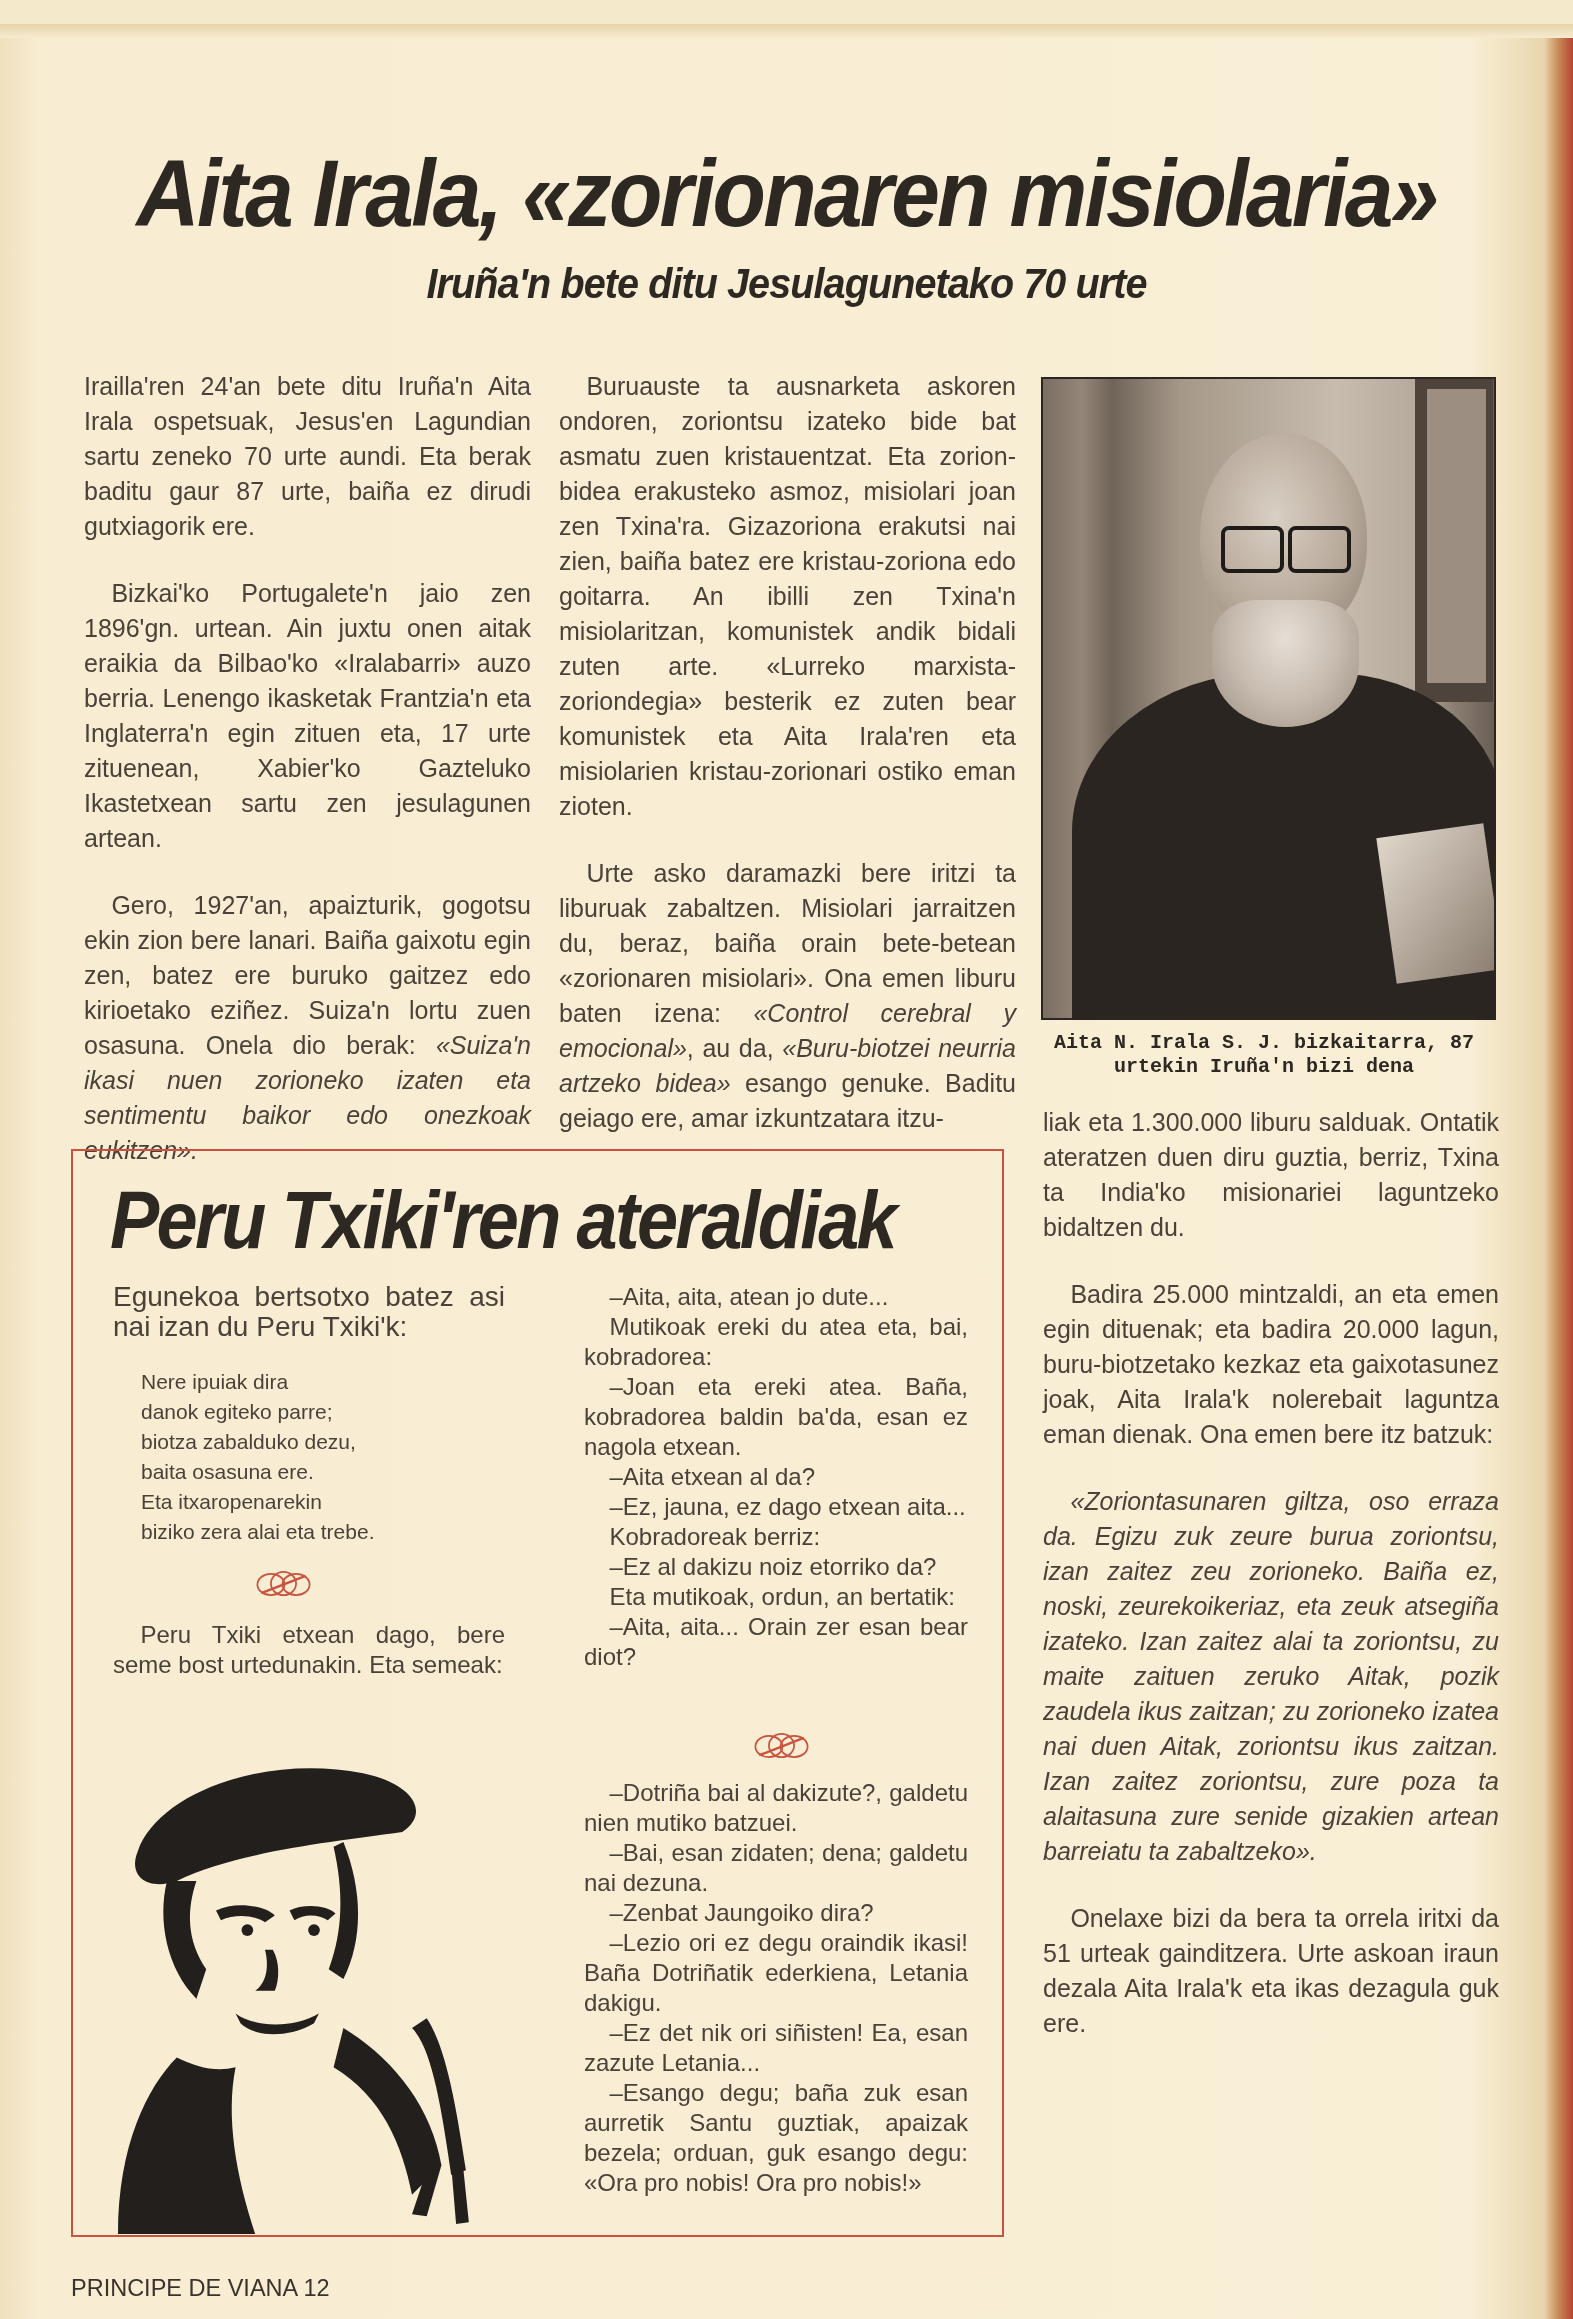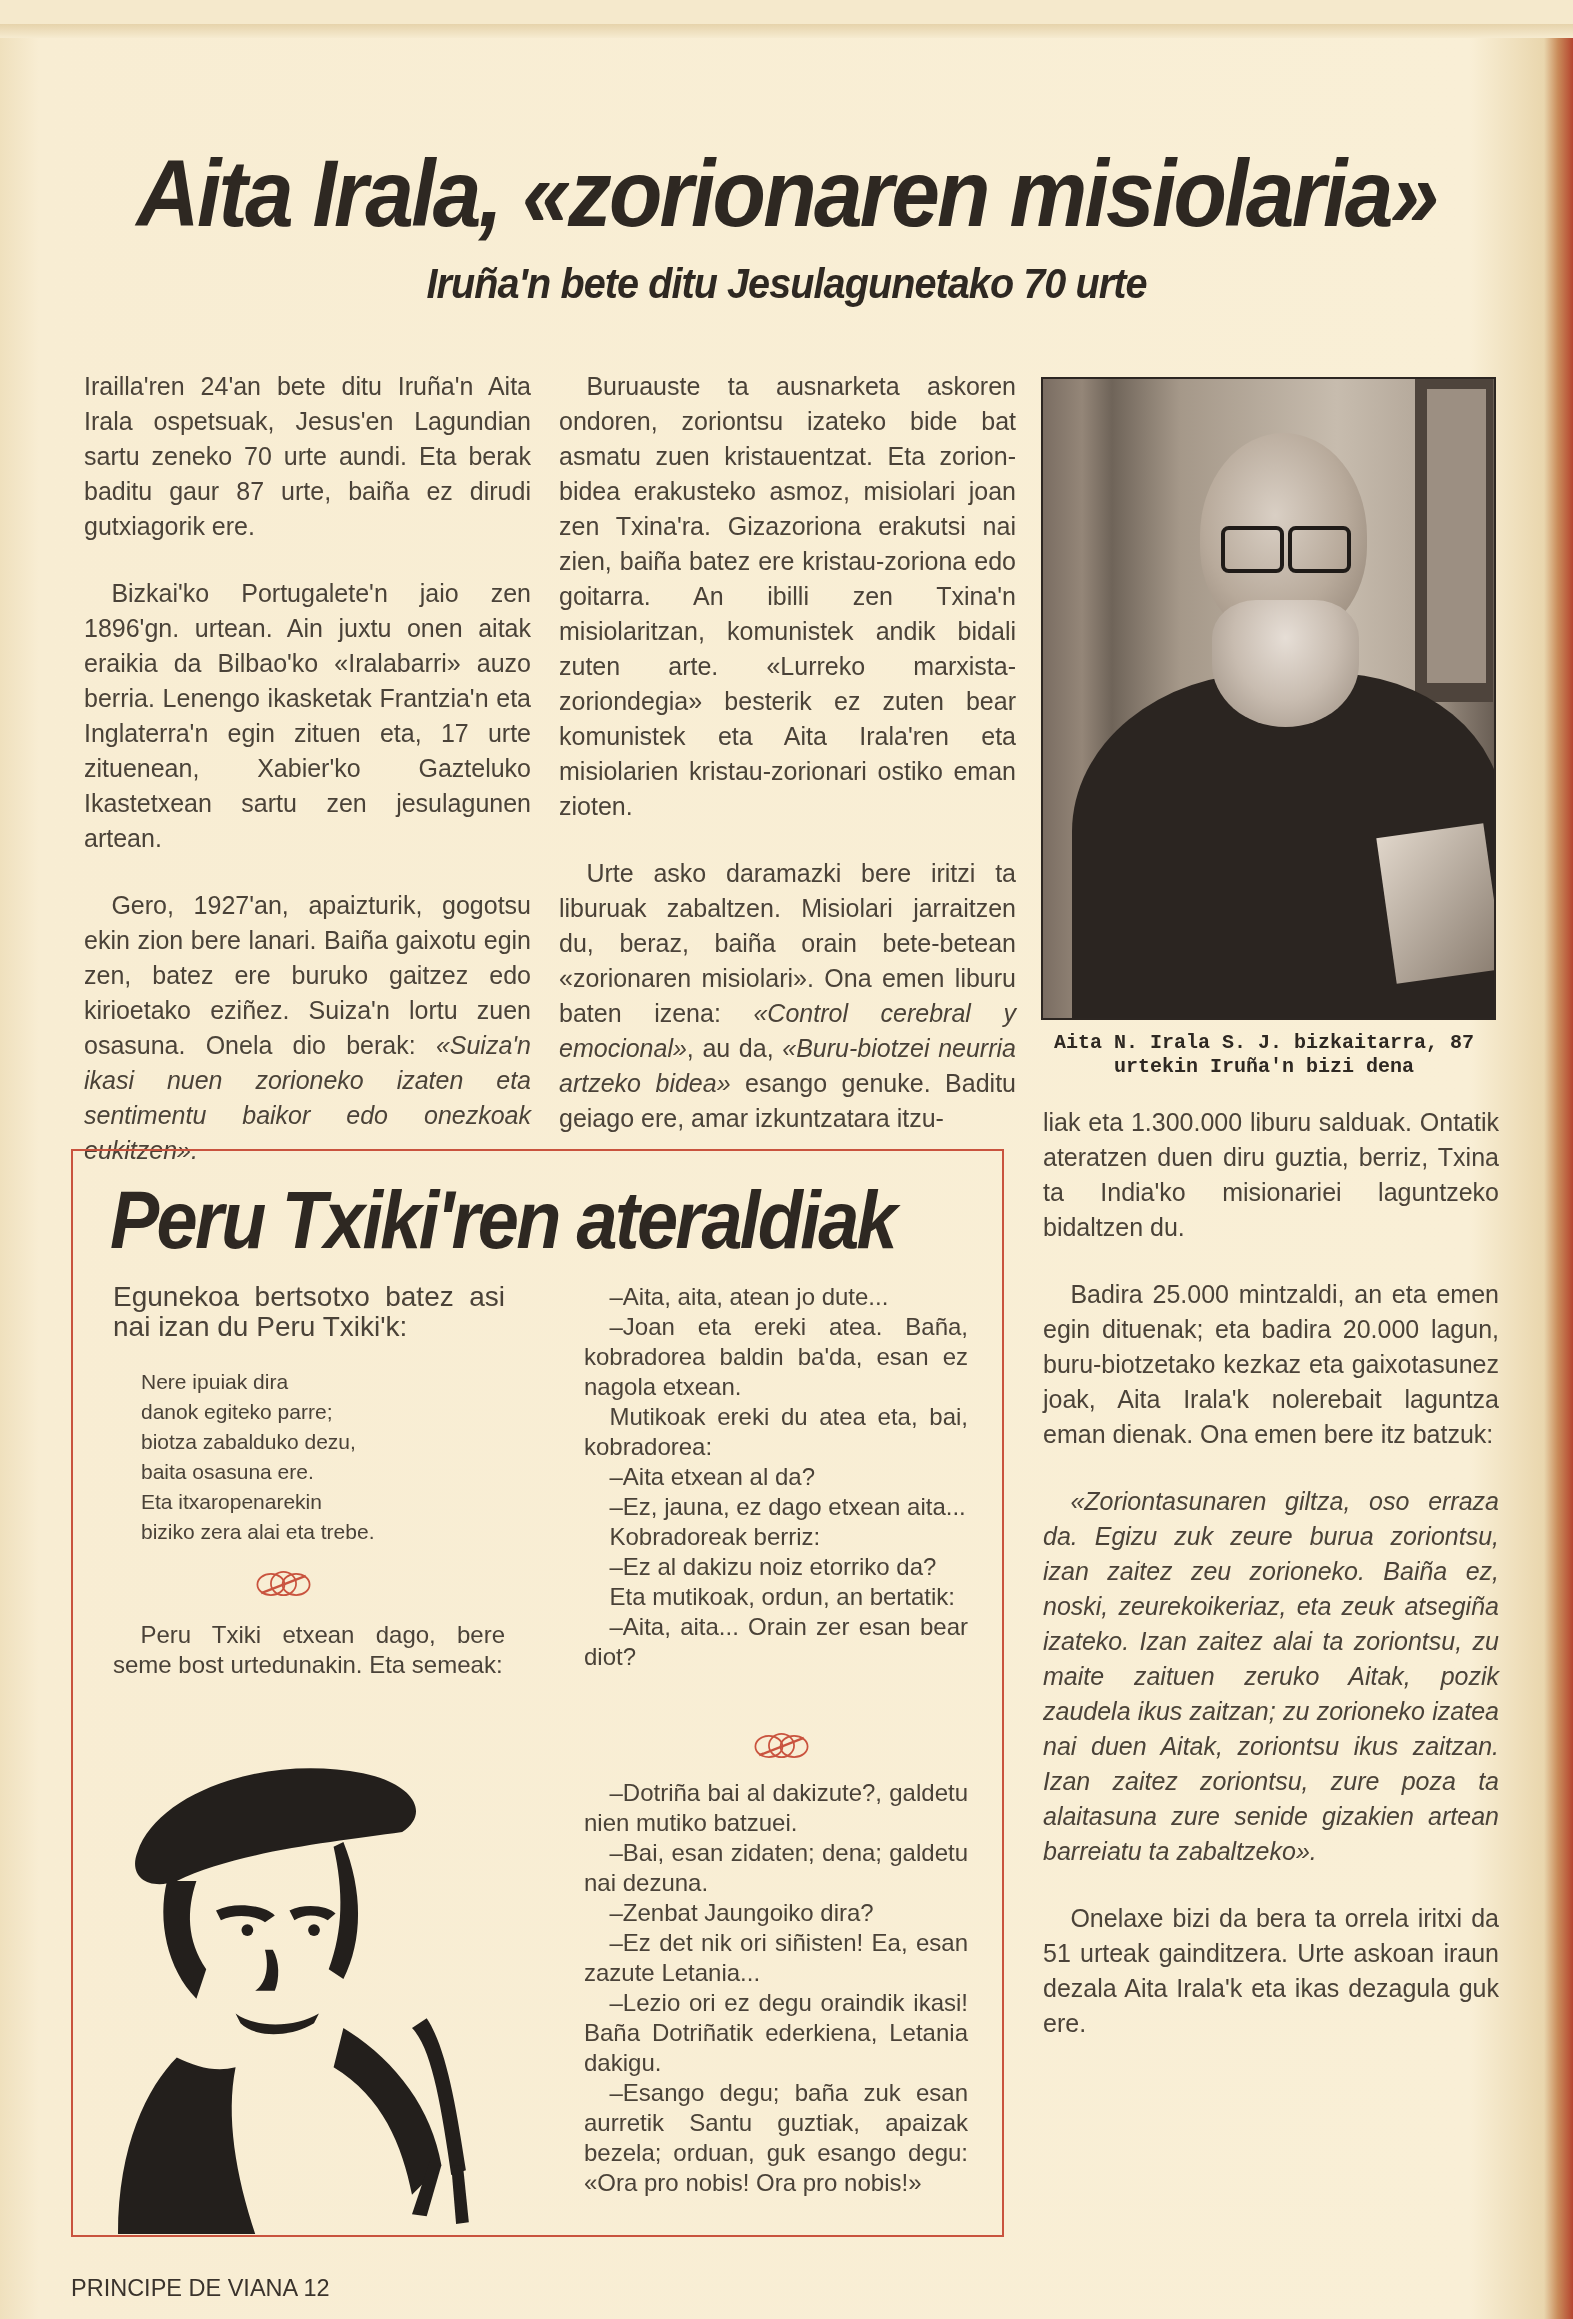--- a/index.html
+++ b/index.html
@@ -173,22 +173,22 @@
       <path d="M60 330 C 30 360, 0 420, 0 510 L 140 510 C 120 450, 110 390, 120 340 C 100 345, 80 340, 60 330 Z"></path>
       <path d="M230 300 C 280 330, 320 380, 330 440 L 300 470 C 290 420, 270 370, 220 340 Z"></path>
       <path d="M300 300 C 320 320, 330 380, 340 450 L 355 445 C 345 380, 335 320, 315 290 Z"></path>
       <path d="M320 430 L 300 490 L 315 492 L 330 440 Z"></path>
         <path d="M340 440 L 345 500 L 358 498 L 352 440 Z"></path>
     </g>
   </svg>
 
   <div class="col" id="pcol2">
     <p>–Aita, aita, atean jo dute...</p>
+    <p>Mutikoak ereki du atea eta, bai, kobradorea:</p>
     <p>–Joan eta ereki atea. Baña, kobradorea baldin ba'da, esan ez nagola etxean.</p>
-    <p>Mutikoak ereki du atea eta, bai, kobradorea:</p>
     <p>–Aita etxean al da?</p>
     <p>–Ez, jauna, ez dago etxean aita...</p>
     <p>Kobradoreak berriz:</p>
     <p>–Ez al dakizu noiz etorriko da?</p>
     <p>Eta mutikoak, ordun, an bertatik:</p>
     <p>–Aita, aita... Orain zer esan bear diot?</p>
   </div>
 
   <svg class="ornament" id="orn2" viewBox="0 0 62 30">
     <g fill="none" stroke="#c9533e" stroke-width="1.8">
@@ -196,21 +196,21 @@
         <ellipse cx="31" cy="14" rx="13" ry="12"></ellipse>
         <ellipse cx="44" cy="15" rx="14" ry="11"></ellipse>
       <path d="M8 24 L54 6" stroke-width="2.4"></path>
     </g>
   </svg>
 
   <div class="col" id="pcol2b">
     <p>–Dotriña bai al dakizute?, galdetu nien mutiko batzuei.</p>
     <p>–Bai, esan zidaten; dena; galdetu nai dezuna.</p>
     <p>–Zenbat Jaungoiko dira?</p>
+    <p>–Lezio ori ez degu oraindik ikasi! Baña Dotriñatik ederkiena, Letania dakigu.</p>
     <p>–Ez det nik ori siñisten! Ea, esan zazute Letania...</p>
-    <p>–Lezio ori ez degu oraindik ikasi! Baña Dotriñatik ederkiena, Letania dakigu.</p>
     <p>–Esango degu; baña zuk esan aurretik Santu guztiak, apaizak bezela; orduan, guk esango degu: «Ora pro nobis! Ora pro nobis!»</p>
   </div>
 
   <div class="footer">PRINCIPE DE VIANA 12</div>
   <div class="bottom-edge"></div>
 </div>
 
 
 </body></html>

